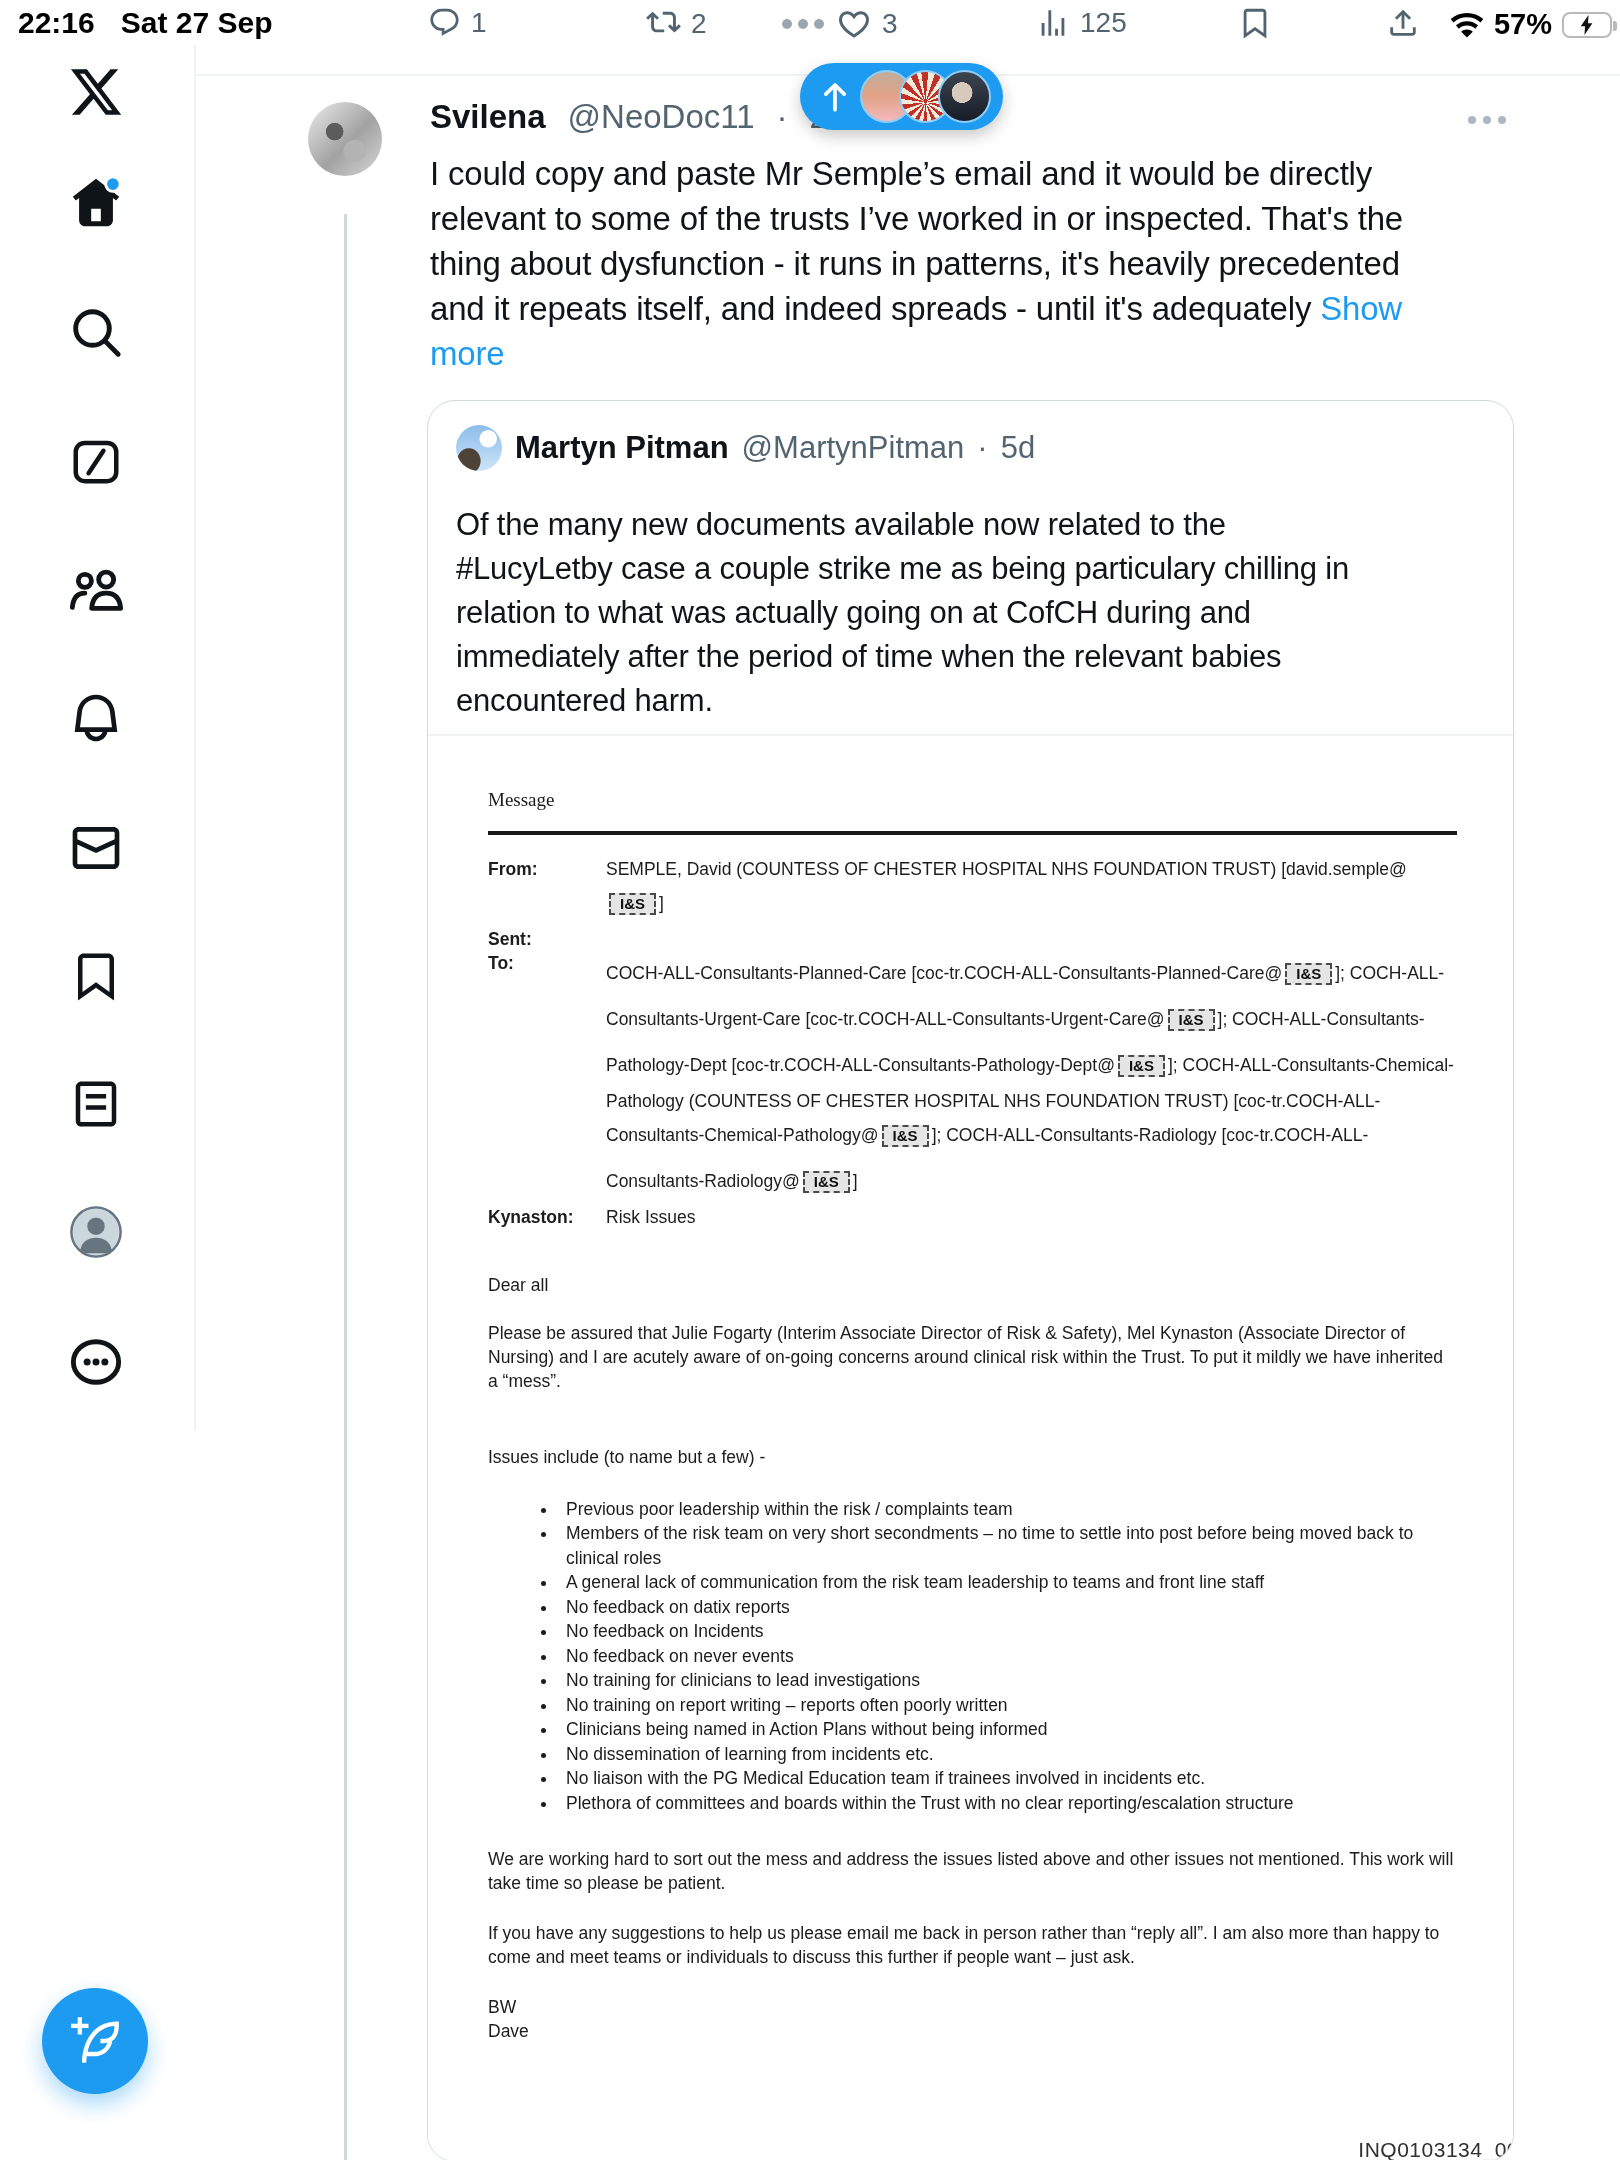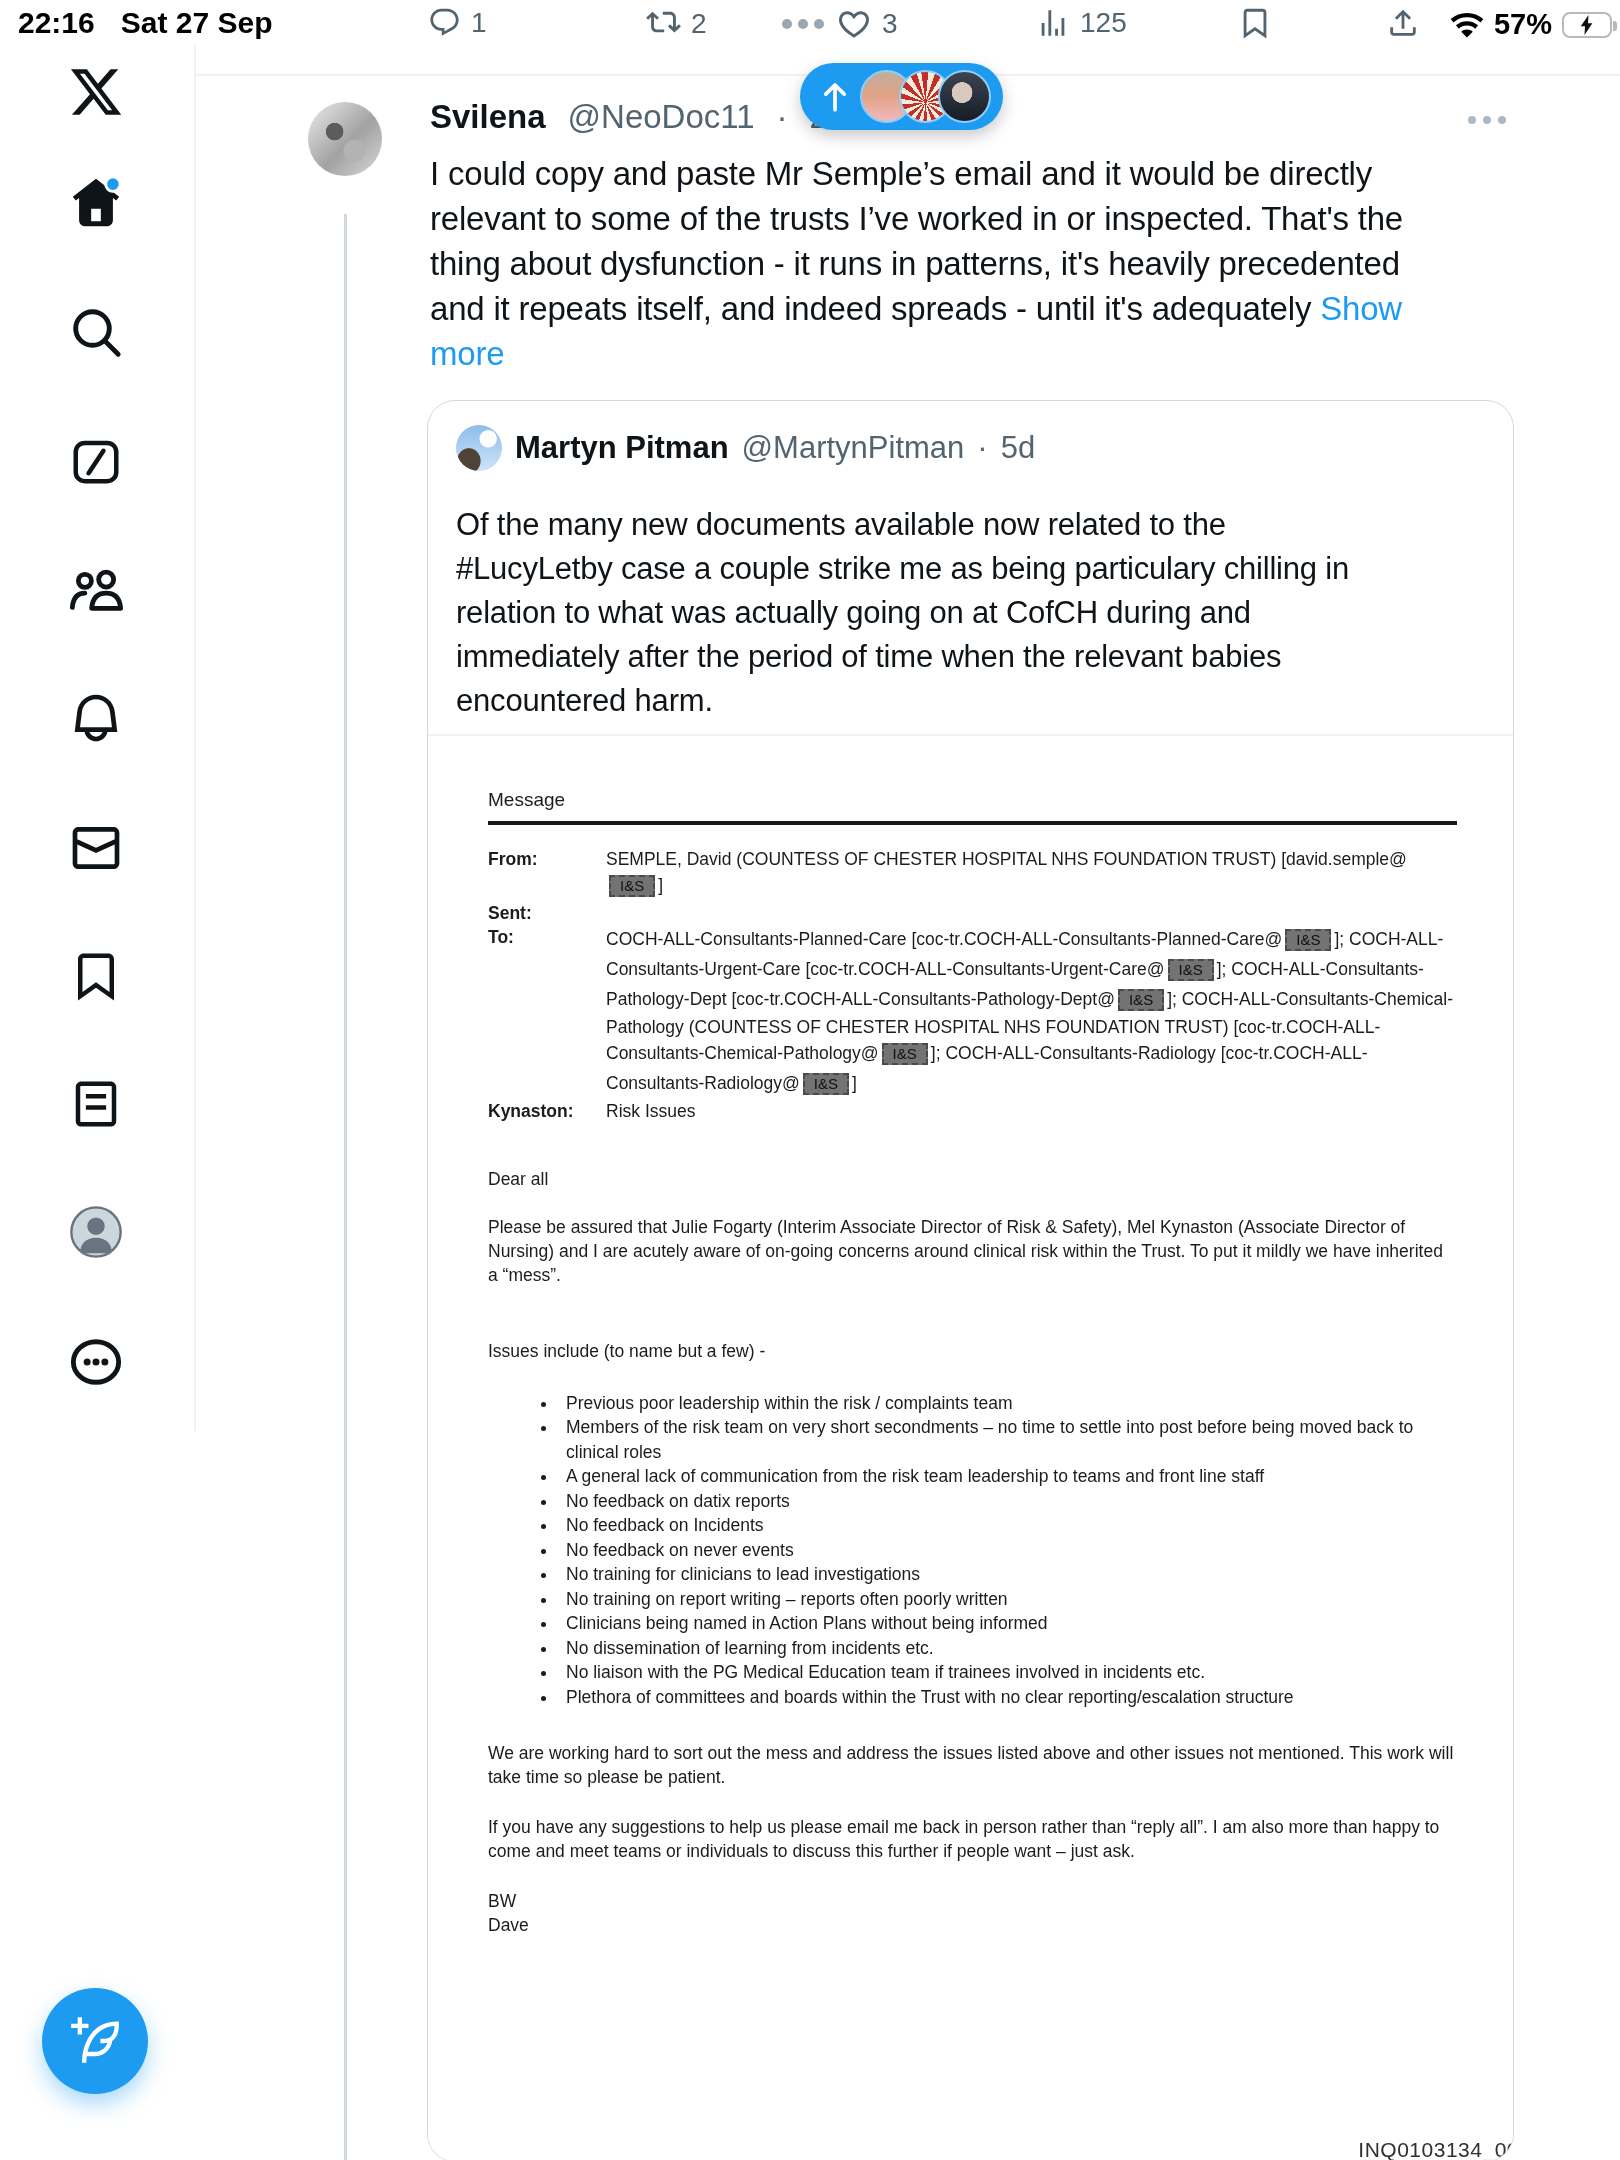--- a/index.html
+++ b/index.html
@@ -61,27 +61,27 @@
     background: radial-gradient(ellipse at 28% 78%, #4d4437 0 24%, transparent 26%),
       radial-gradient(circle at 70% 30%, #fdfdfd 0 18%, transparent 20%),
       linear-gradient(180deg,#8dbdec 0%,#cde4f8 100%);}
   .qc-header .name{font-weight:700;color:#0f1419;}
   .qc-header .meta{color:#536471;}
   .qc-text{position:absolute;left:28px;top:102px;width:1032px;font-size:31px;line-height:44px;color:#0f1419;letter-spacing:-.2px;}
   .qc-divider{position:absolute;left:0;top:333px;width:100%;height:1.5px;background:#eff3f4;}
   
   .email{position:absolute;left:0;top:334.5px;width:100%;height:1426px;background:#fff;
     padding:52px 56px 0 60px;font-size:17.5px;line-height:24px;color:#1c1c1c;}
-  .msg-label{font-size:19px;padding-bottom:9px;border-bottom:4.5px solid #191919;color:#1c1c1c;}
+  .msg-label{font-size:19px;padding-bottom:19px;border-bottom:4.5px solid #191919;color:#1c1c1c;font-family:Liberation Serif, serif;}
   .ehead{margin-top:22px;}
   .erow{display:flex;}
   .elabel{width:118px;flex-shrink:0;font-weight:700;}
   .eval{flex:1;}
-  .redact{display:inline-block;border:2px dashed #4a4a4a;padding:0 9px;margin:4px 3px;
-    font-weight:400;font-size:15px;line-height:18px;color:#111;background:#737373;}
+  .redact{display:inline-block;border:2px dashed #4a4a4a;padding:0 9px;margin:12px 3px;
+    font-weight:700;font-size:15px;line-height:18px;color:#111;background:#e5e5e5;}
   .sal{margin-top:44px;}
   .p1{margin-top:24px;}
   .issues{margin-top:52px;}
   .email ul{margin:28px 0 0 0;padding-left:70px;}
   .email li{padding-left:8px;line-height:24.5px;}
   .p2{margin-top:32px;}
   .p3{margin-top:26px;}
   .signoff{margin-top:26px;}
   .inq{position:absolute;right:-6px;bottom:0px;font-size:21px;color:#303030;letter-spacing:.5px;white-space:nowrap;}
   svg{display:block;}

